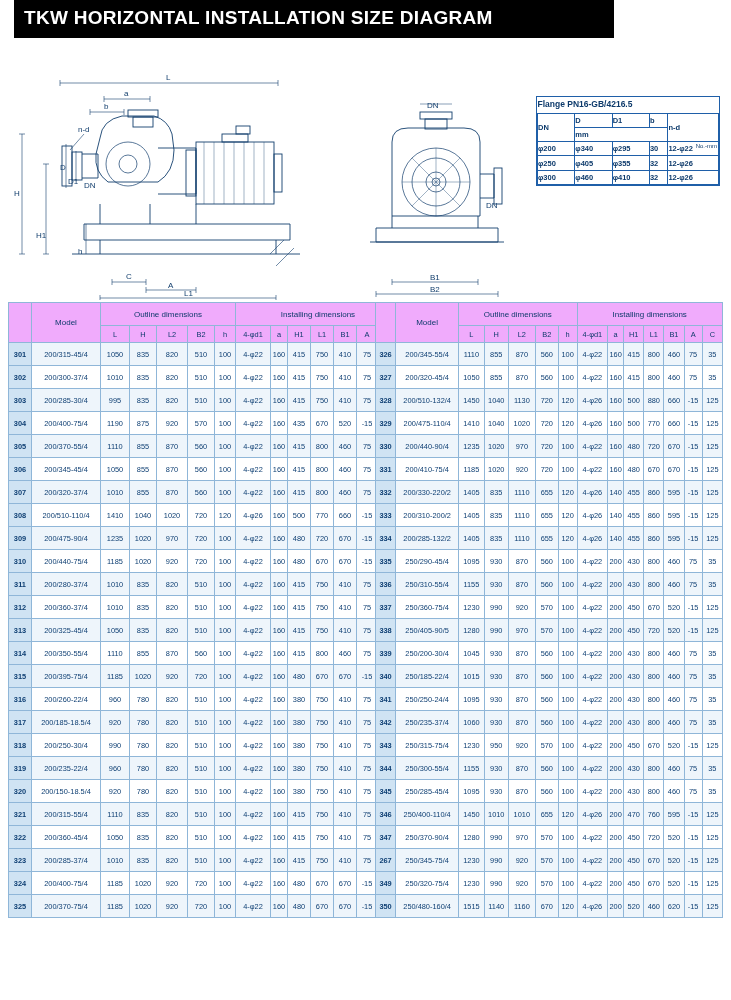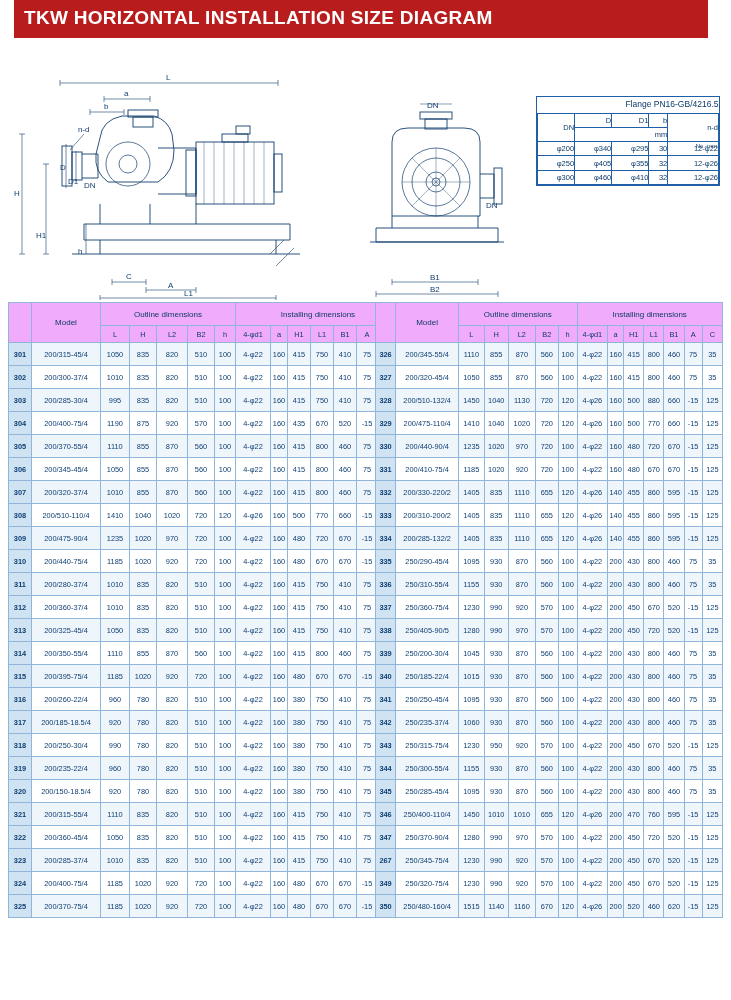--- a/index.html
+++ b/index.html
@@ -1,31 +1,31 @@
 <!DOCTYPE html>
 <html><head>
 <meta charset="utf-8">
 <style>
   html,body{margin:0;padding:0;background:#ffffff;}
   body{width:731px;height:1000px;font-family:"Liberation Sans",sans-serif;color:#0d3a6b;}
   .page{position:relative;width:731px;height:1000px;overflow:hidden;}
 
   
-  .titlebar{position:absolute;left:0;top:0;width:708px;height:38px;background:#b91c1c;}
+  .titlebar{position:absolute;left:0;top:0;width:614px;height:38px;background:#000000;}
   .titlebar .tick{position:absolute;left:0;top:0;width:14px;height:38px;background:#ffffff;}
   .titlebar h1{position:absolute;left:24px;top:7px;margin:0;font-size:19px;font-weight:700;color:#ffffff;letter-spacing:.3px;}
 
   
   .drawing{position:absolute;left:0;top:38px;width:731px;height:262px;background:#ffffff;}
   .drawing svg{display:block;}
 
   
   .flangebox{position:absolute;left:536px;top:58px;width:182px;height:88px;border:1px solid #1f5fa8;}
   table.flange{border-collapse:collapse;width:100%;height:100%;font-size:7.5px;color:#0d3a6b;}
-  table.flange td,table.flange th{border:1px solid #1f5fa8;text-align:right;font-weight:400;padding:0;line-height:11px;}
+  table.flange td,table.flange th{border:1px solid #1f5fa8;text-align:left;font-weight:700;padding:0;line-height:11px;}
   table.flange .cap{border:none;border-bottom:1px solid #1f5fa8;font-size:8.5px;padding:1px 0;}
 
   
   .tables{position:absolute;left:8px;top:302px;width:715px;}
   .tbl{border-collapse:collapse;table-layout:fixed;font-size:7.4px;color:#0e3f73;}
   .tbl td,.tbl th{border:1px solid #8fb6d8;text-align:center;padding:0;height:22px;font-weight:400;white-space:nowrap;}
   .tbl thead th{background:#f0abfc;color:#0d3a6b;font-weight:400;}
   .tbl thead tr.h1 th{height:22px;font-size:8px;}
   .tbl thead tr.h2 th{height:16px;font-size:7.4px;}
   .tbl tbody td.idx{background:#cfe3f3;font-weight:700;width:22px;}
@@ -895,21 +895,21 @@
               <td>4-φ22</td>
               <td>200</td>
               <td>430</td>
               <td>800</td>
               <td>460</td>
               <td>75</td>
               <td>35</td>
             </tr>
             <tr>
               <td class="idx">341</td>
-              <td class="model">250/250-45/4</td>
+              <td class="model">250/250-24/4</td>
               <td>1095</td>
               <td>930</td>
               <td>870</td>
               <td>560</td>
               <td>100</td>
               <td>4-φ22</td>
               <td>200</td>
               <td>430</td>
               <td>800</td>
               <td>460</td>

